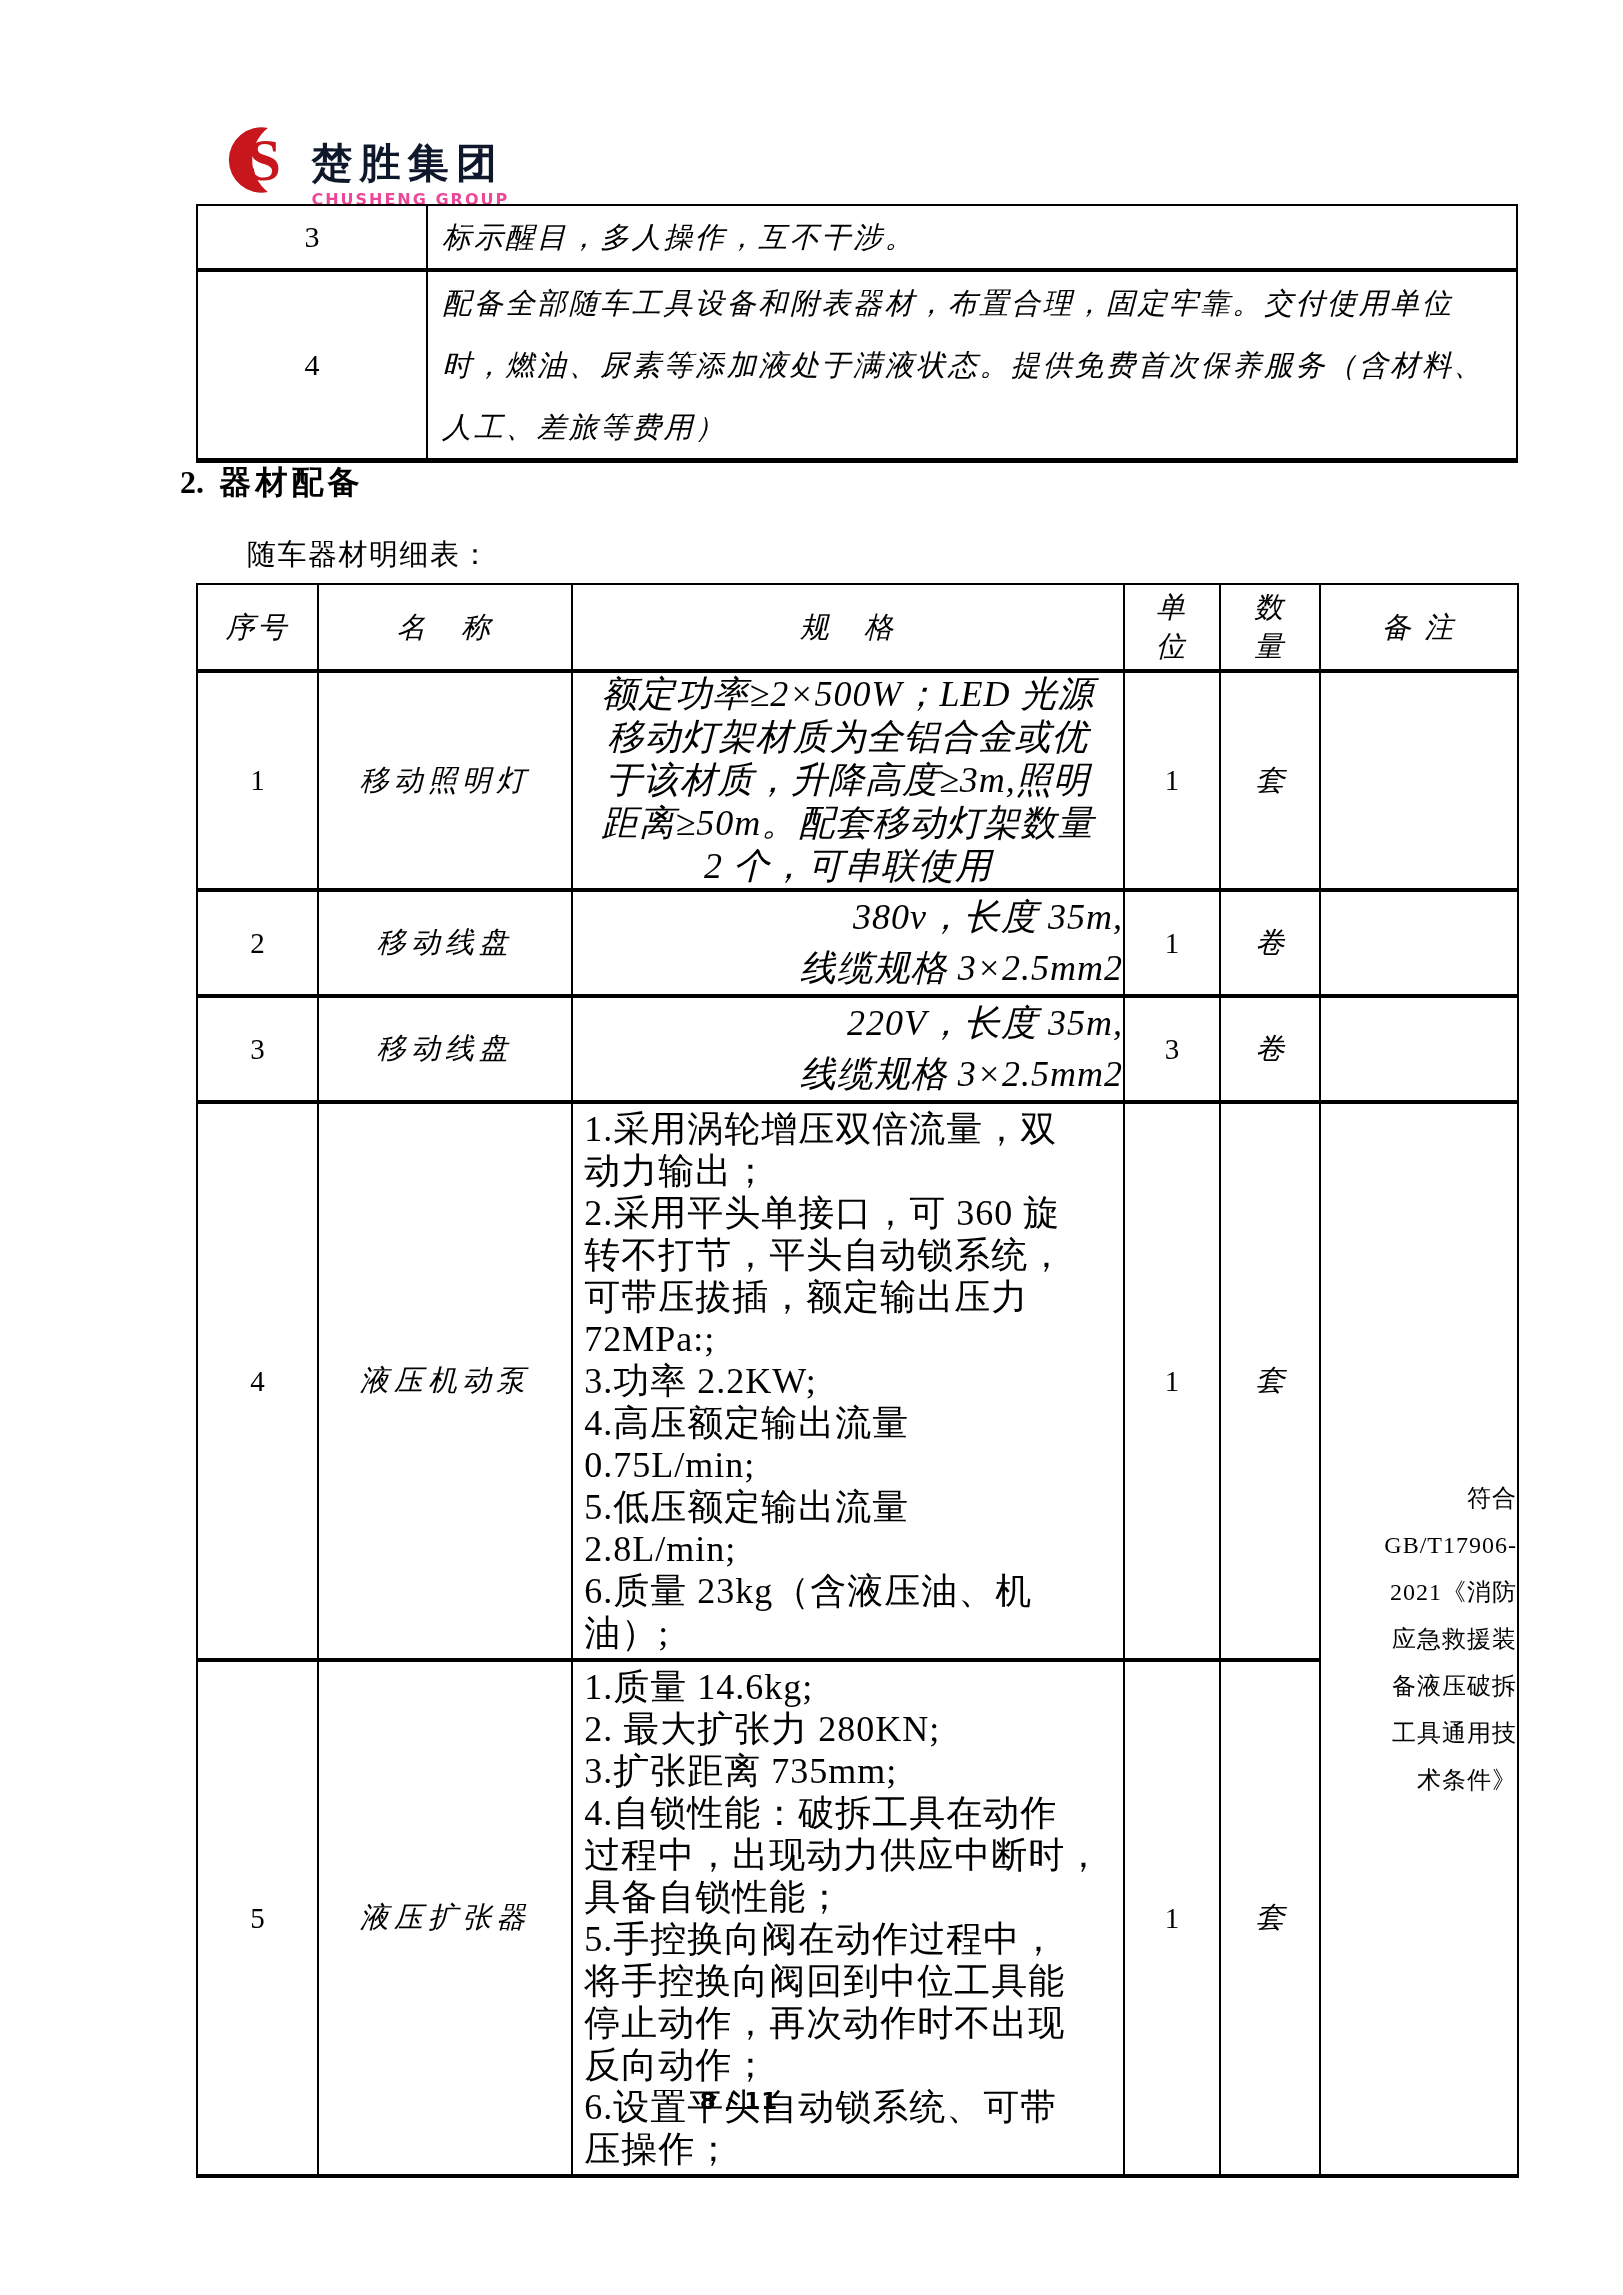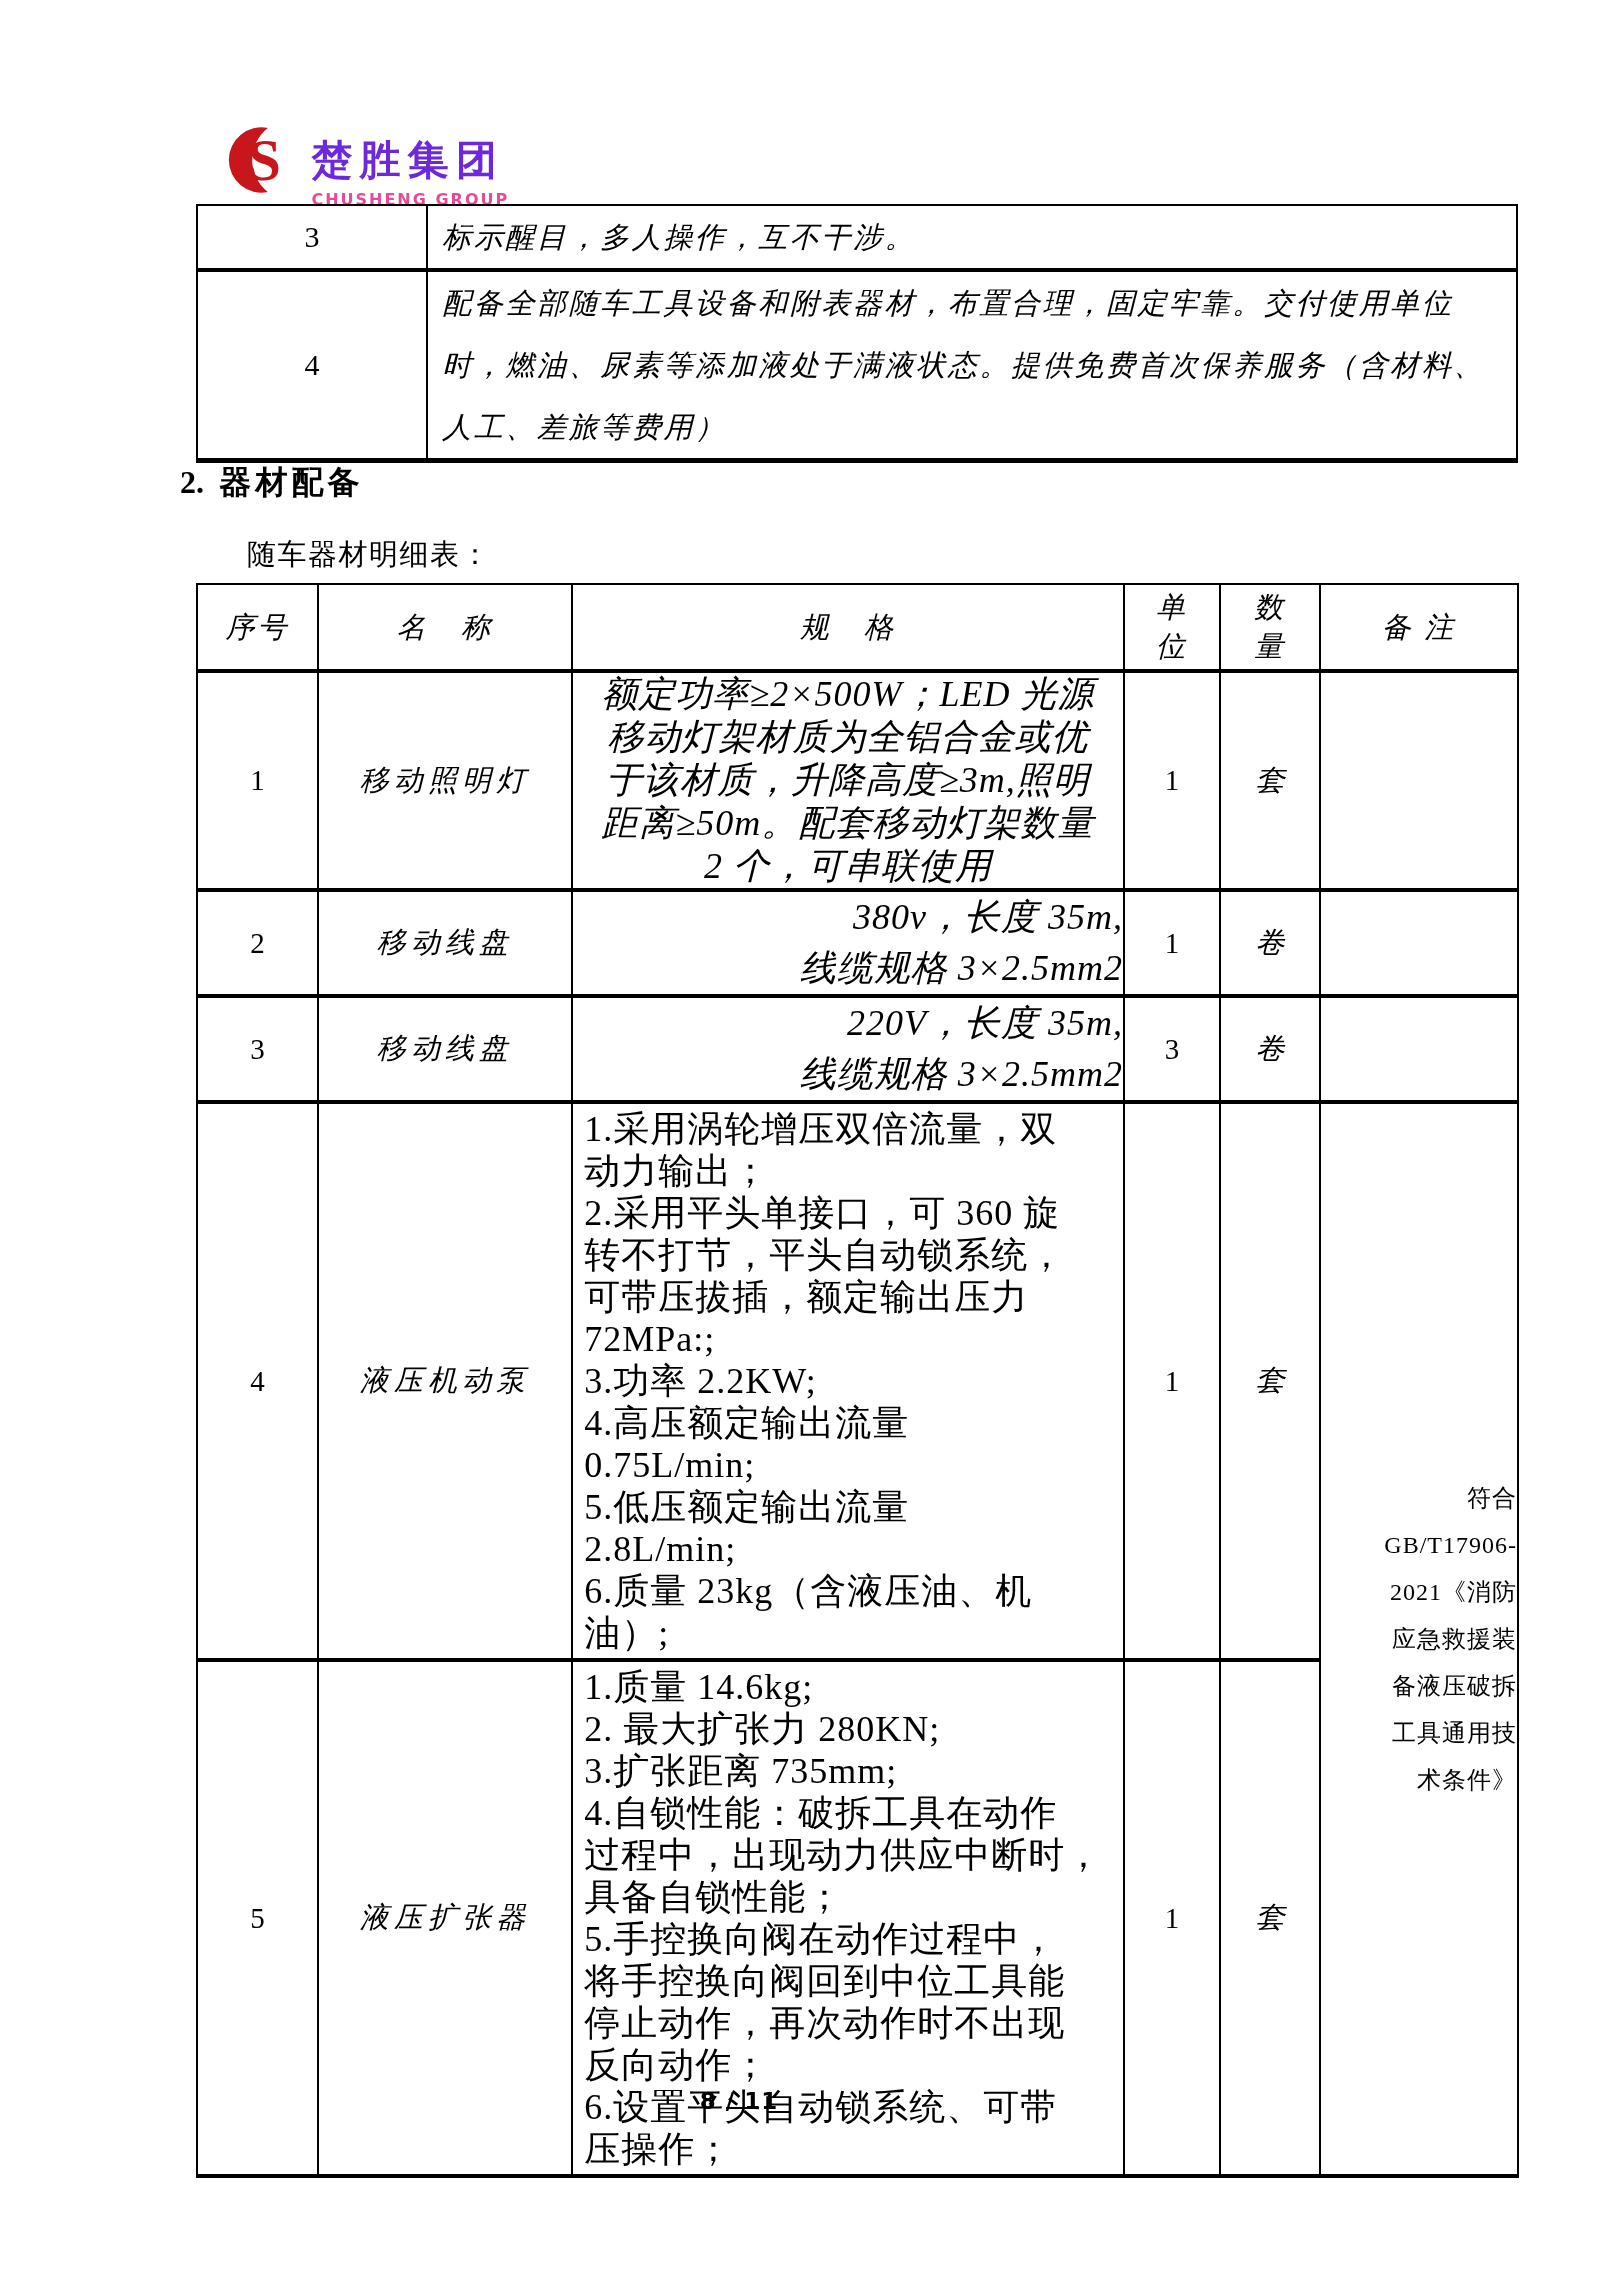--- a/index.html
+++ b/index.html
@@ -10,22 +10,22 @@
     color:#000;
     font-family:"Liberation Serif","DejaVu Serif",serif;
     overflow:hidden;
   }
 
   
   .logo { position:absolute; left:217px; top:110px; display:flex; align-items:center; }
   .logo-mark { width:77px; height:74px; flex:0 0 auto; }
   .logo-text { margin-left:17.4px; display:flex; flex-direction:column; }
   .logo-cn {
-    font-family:Liberation Mono, monospace;
-    font-weight:bold; font-size:41px; line-height:1; letter-spacing:7.2px; color:#6d28d9;margin-top:33px;
+    font-family:Liberation Sans, sans-serif;
+    font-weight:bold; font-size:41px; line-height:1; letter-spacing:7.2px; color:#0f172a;margin-top:33px;
   }
   .logo-en {
     font-family:"DejaVu Sans","Liberation Sans",sans-serif;
     font-weight:bold; font-size:16px; letter-spacing:2px; margin-top:6.1px; color:#ec4899;
   }
 
   
   table { border-collapse:collapse; table-layout:fixed; position:absolute; left:196px; background:#fff; }
   td, th { border:2.6px solid #000; vertical-align:middle; padding:0; font-weight:normal; overflow:hidden; }
 

